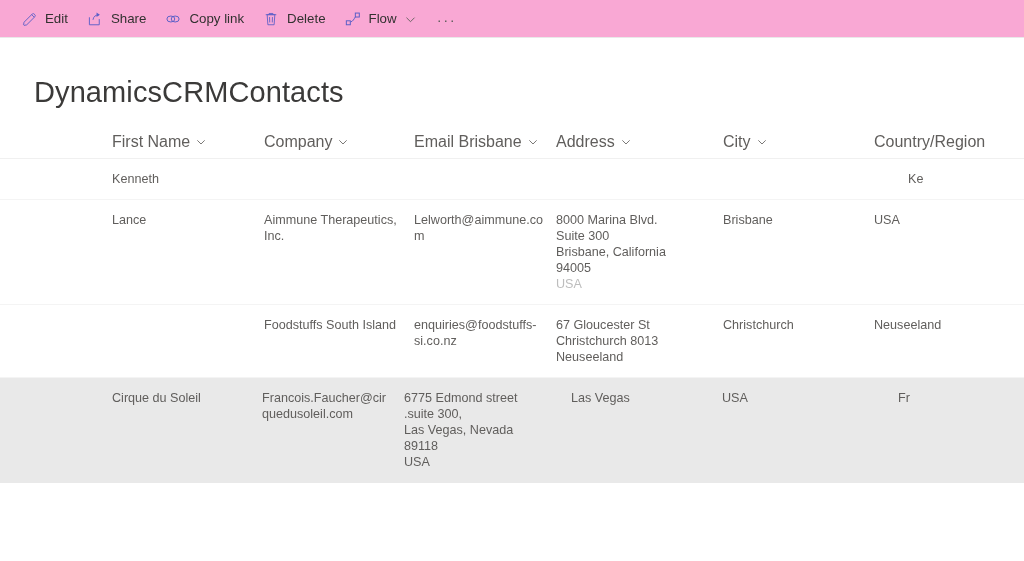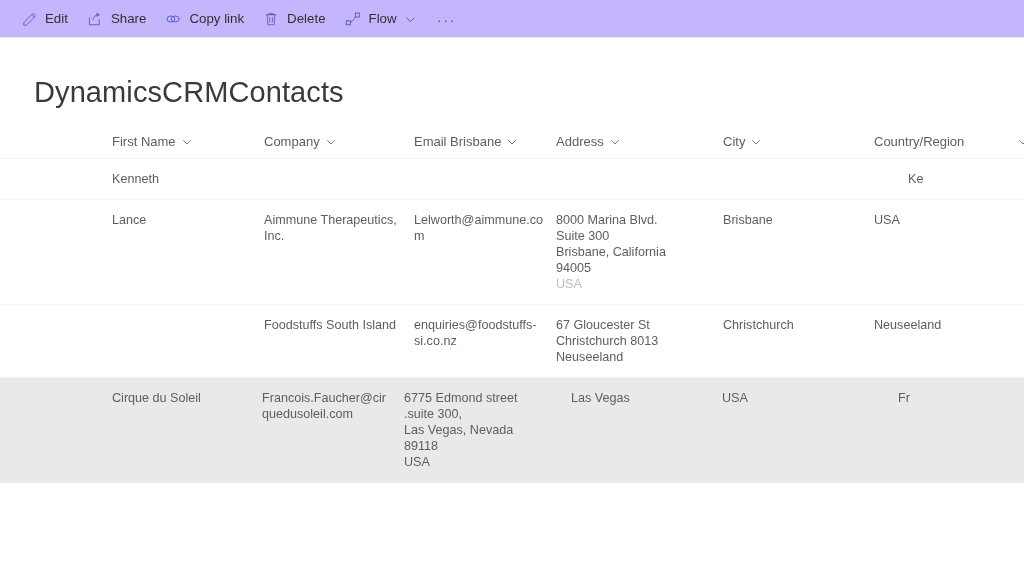--- a/index.html
+++ b/index.html
@@ -9,21 +9,21 @@
     overflow: hidden;
     background: #ffffff;
     font-family: "Liberation Sans", "DejaVu Sans", sans-serif;
     -webkit-font-smoothing: antialiased;
   }
 
   
   .commandbar {
     position: relative;
     height: 38px;
-    background: #c4b5fd;
+    background: #f9a8d4;
     display: flex;
     align-items: center;
     padding-left: 12px;
   }
   .commandbar::after {
     content: "";
     position: absolute;
     left: 0; right: 0; bottom: 0;
     height: 1px;
     background: #e9e9e9;
@@ -84,21 +84,21 @@
   .grid-header {
     display: flex;
     height: 30px;
     align-items: center;
     border-bottom: 1px solid #f0f0f0;
     padding-bottom: 4px;
   }
   .col-head {
     display: flex;
     align-items: center;
-    font-size: 13px;
+    font-size: 16px;
     color: #605e5c;
     cursor: pointer;
     overflow: hidden;
     white-space: nowrap;
     padding-right: 8px;
   }
   .col-head .chev {
     margin-left: 6px;
     display: inline-flex;
     align-items: center;

